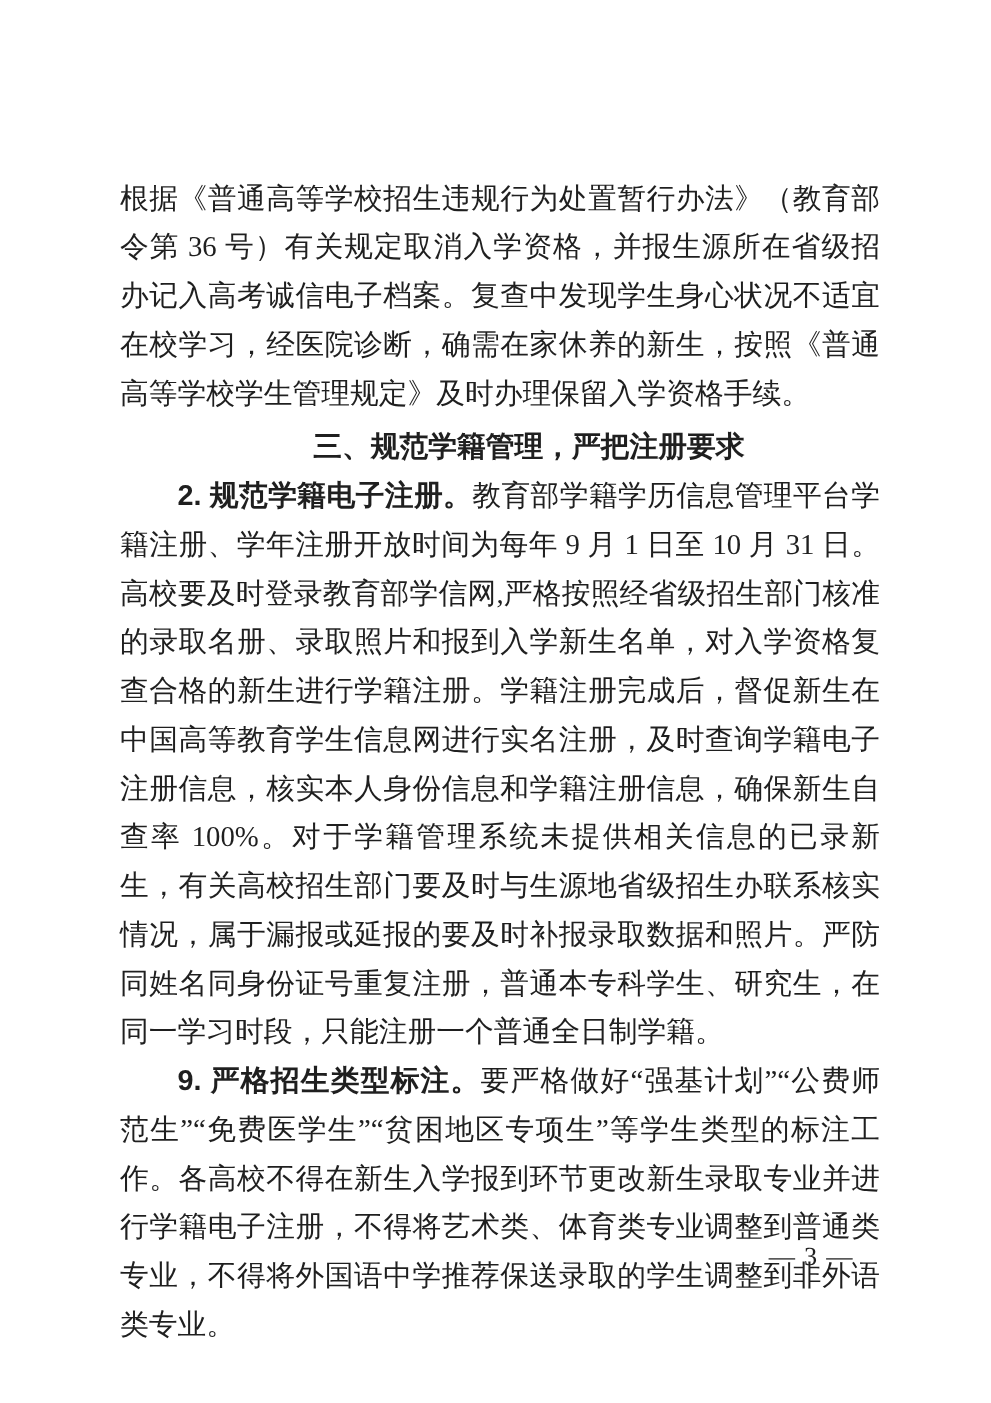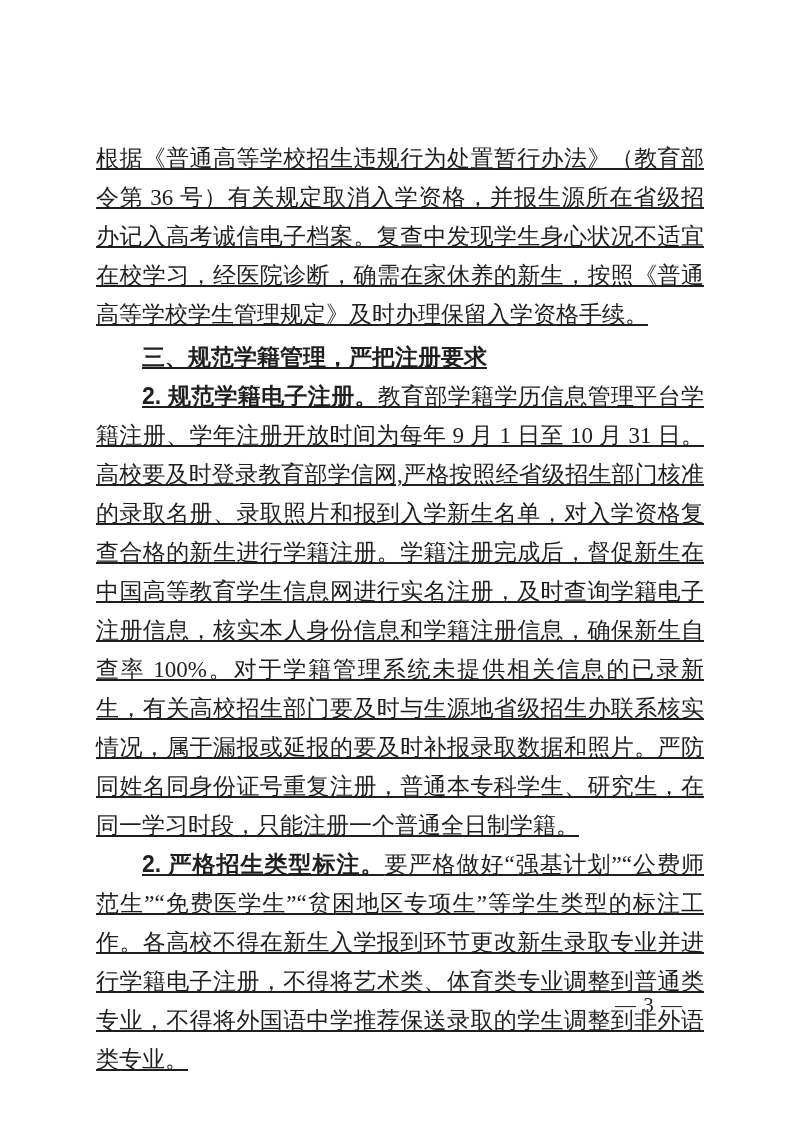--- a/index.html
+++ b/index.html
@@ -22,30 +22,29 @@
     top: 139px;
     width: 608px;
     font-size: 23px;
     line-height: 39px;
     text-align: justify;
     text-justify: inter-ideograph;
   }
   .doc-body p {
     margin: 0;
     padding: 0;
-    text-decoration: underline;
   }
   .para.indent {
     text-indent: 2em;
   }
   .para.heading {
     font-weight: 700;
     font-family: "Liberation Sans", sans-serif;
     margin-top: 4px;
-    text-align: left;
+    text-align: center;
   }
   .lead {
     font-weight: 700;
     font-family: "Liberation Sans", sans-serif;
   }
   .page-number {
     position: absolute;
     top: 990px;
     right: 110px;
     font-size: 21px;
@@ -56,16 +55,16 @@
   }
 </style>
 </head>
 <body>
 
 <div class="page">
   <div class="doc-body">
       <p class="para body">根据《普通高等学校招生违规行为处置暂行办法》（教育部令第 36 号）有关规定取消入学资格，并报生源所在省级招办记入高考诚信电子档案。复查中发现学生身心状况不适宜在校学习，经医院诊断，确需在家休养的新生，按照《普通高等学校学生管理规定》及时办理保留入学资格手续。</p>
       <p class="para heading indent">三、规范学籍管理，严把注册要求</p>
       <p class="para body indent"><span class="lead">2. 规范学籍电子注册。</span>教育部学籍学历信息管理平台学籍注册、学年注册开放时间为每年 9 月 1 日至 10 月 31 日。高校要及时登录教育部学信网,严格按照经省级招生部门核准的录取名册、录取照片和报到入学新生名单，对入学资格复查合格的新生进行学籍注册。学籍注册完成后，督促新生在中国高等教育学生信息网进行实名注册，及时查询学籍电子注册信息，核实本人身份信息和学籍注册信息，确保新生自查率 100%。对于学籍管理系统未提供相关信息的已录新生，有关高校招生部门要及时与生源地省级招生办联系核实情况，属于漏报或延报的要及时补报录取数据和照片。严防同姓名同身份证号重复注册，普通本专科学生、研究生，在同一学习时段，只能注册一个普通全日制学籍。</p>
-      <p class="para body indent"><span class="lead">2. 严格招生类型标注。</span>要严格做好“强基计划”“公费师范生”“免费医学生”“贫困地区专项生”等学生类型的标注工作。各高校不得在新生入学报到环节更改新生录取专业并进行学籍电子注册，不得将艺术类、体育类专业调整到普通类专业，不得将外国语中学推荐保送录取的学生调整到非外语类专业。</p>
+      <p class="para body indent"><span class="lead">9. 严格招生类型标注。</span>要严格做好“强基计划”“公费师范生”“免费医学生”“贫困地区专项生”等学生类型的标注工作。各高校不得在新生入学报到环节更改新生录取专业并进行学籍电子注册，不得将艺术类、体育类专业调整到普通类专业，不得将外国语中学推荐保送录取的学生调整到非外语类专业。</p>
     </div>
   <div class="page-number">— 3 —</div>
 </div>
 
 </body></html>

